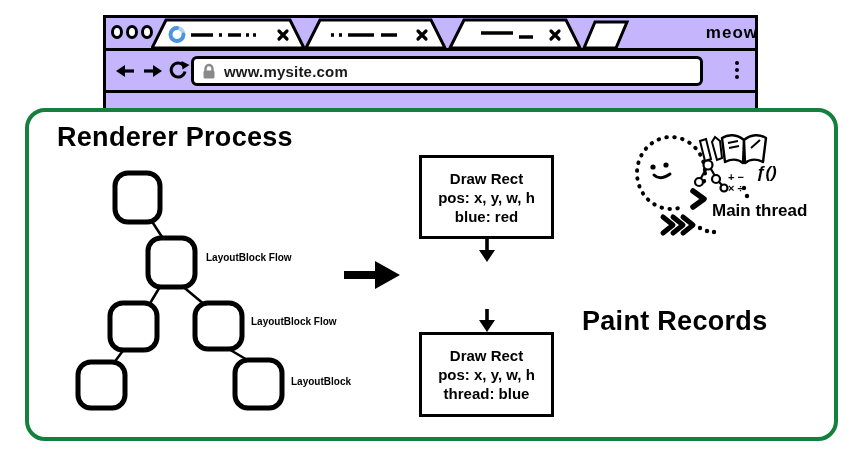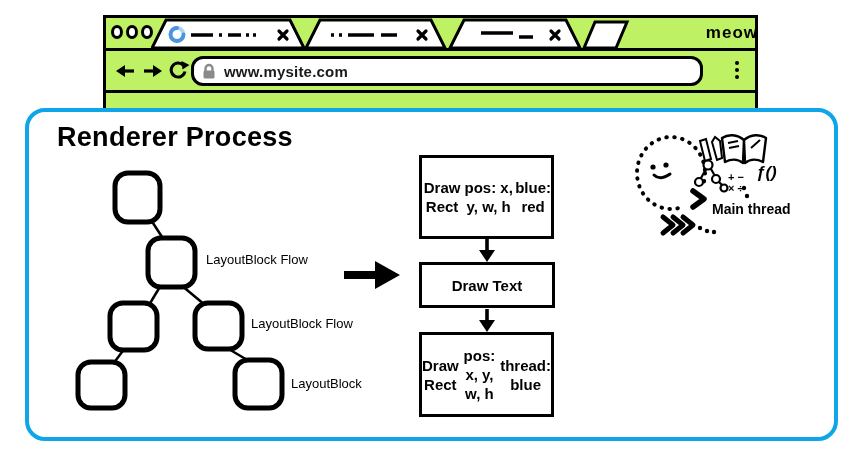--- a/index.html
+++ b/index.html
@@ -1,54 +1,54 @@
 <!DOCTYPE html>
 <html><head>
 <meta charset="utf-8">
 <style>
   html,body{margin:0;padding:0;background:#fff;}
   .stage{position:relative;width:865px;height:455px;background:#fff;overflow:hidden;
          font-family:"Liberation Sans","DejaVu Sans",sans-serif;color:#000;}
 
   
   .browser{position:absolute;left:103px;top:15px;width:655px;height:140px;
-           border:3px solid #000;border-bottom:none;background:#bef264;box-sizing:border-box;}
+           border:3px solid #000;border-bottom:none;background:#c4b5fd;box-sizing:border-box;}
   .tabstrip{position:absolute;left:0;top:0;right:0;height:30px;border-bottom:3px solid #000;}
   .lights{position:absolute;left:5px;top:7px;display:flex;gap:3px;}
   .light{width:6px;height:8px;border:3px solid #000;border-radius:50%;background:#fff;}
   .tabs-svg{position:absolute;left:45px;top:0;}
   .logo{position:absolute;left:594px;top:5px;width:58px;font-size:17px;font-weight:bold;
         letter-spacing:1px;text-align:right;}
   .addressbar{position:absolute;left:0;top:33px;right:0;height:39px;border-bottom:3px solid #000;}
   .navicon{position:absolute;}
   .urlfield{position:absolute;left:85px;top:5px;width:512px;height:30px;border:3px solid #000;
-            border-radius:12px;box-sizing:border-box;display:flex;align-items:center;padding-left:7px;background:#fff;}
+            border-radius:6px;box-sizing:border-box;display:flex;align-items:center;padding-left:7px;background:#fff;}
   .urltext{font-size:15px;font-weight:bold;margin-left:7px;letter-spacing:.2px;color:#1a1a1a;}
   .kebab{position:absolute;left:629px;top:10px;display:flex;flex-direction:column;gap:3px;cursor:pointer;}
   .kebab i{width:4px;height:4px;border-radius:50%;background:#000;}
 
   
-  .renderer{position:absolute;left:25px;top:108px;width:813px;height:333px;border:4px solid #0ea5e9;
+  .renderer{position:absolute;left:25px;top:108px;width:813px;height:333px;border:4px solid #15803d;
             border-radius:20px;background:#fff;box-sizing:border-box;}
   .r-title{position:absolute;left:28px;top:10px;font-size:27px;font-weight:bold;letter-spacing:.3px;}
   .tree-svg{position:absolute;left:40px;top:50px;}
-  .tlabel{position:absolute;font-size:13px;font-weight:normal;white-space:nowrap;}
+  .tlabel{position:absolute;font-size:10px;font-weight:bold;white-space:nowrap;}
   .t1{left:177px;top:140px;} .t2{left:222px;top:204px;} .t3{left:262px;top:264px;}
   .bigarrow{position:absolute;left:315px;top:148px;}
   .pbox{position:absolute;border:3.5px solid #000;background:#fff;box-sizing:border-box;
-        display:flex;align-items:center;justify-content:center;
+        display:flex;flex-direction:column;align-items:center;justify-content:center;
         font-size:15px;font-weight:bold;line-height:19px;text-align:center;}
   .pbox1{left:390px;top:43px;width:135px;height:84px;}
   .pbox2{left:390px;top:150px;width:136px;height:46px;}
   .pbox3{left:390px;top:220px;width:135px;height:85px;}
   .darrow{position:absolute;}
   .d1{left:449px;top:127px;} .d2{left:449px;top:197px;}
   .pr-heading{position:absolute;left:553px;top:194px;font-size:27px;font-weight:bold;letter-spacing:.3px;}
   .doodle{position:absolute;left:598px;top:16px;}
-  .mt-label{position:absolute;left:683px;top:89px;font-size:14px;font-weight:bold;}
+  .mt-label{position:absolute;left:683px;top:89px;font-size:17px;font-weight:bold;}
 </style>
 </head>
 <body>
 
 <div class="stage">
 
   <div class="browser">
     <div class="tabstrip">
       <div class="lights">
         <span class="light"></span>
@@ -143,33 +143,31 @@
 
     <div class="pbox pbox1">
       <div>Draw Rect</div>
       <div>pos: x, y, w, h</div>
       <div>blue: red</div>
     </div>
     <svg class="darrow d1" width="18" height="24">
       <line x1="9" y1="0" x2="9" y2="13" stroke="#000" stroke-width="3.6"></line>
       <polygon points="1,11 17,11 9,23" fill="#000"></polygon>
     </svg>
-    <div class="pbox pbox2">
-      <div>Draw Text</div>
-    </div>
     <svg class="darrow d2" width="18" height="24">
       <line x1="9" y1="0" x2="9" y2="13" stroke="#000" stroke-width="3.6"></line>
       <polygon points="1,11 17,11 9,23" fill="#000"></polygon>
     </svg>
     <div class="pbox pbox3">
       <div>Draw Rect</div>
       <div>pos: x, y, w, h</div>
       <div>thread: blue</div>
     </div>
 
+    <div class="pr-heading">Paint Records</div>
 
     <svg class="doodle" width="212" height="118">
       <ellipse cx="44" cy="45" rx="34" ry="36" fill="none" stroke="#000" stroke-width="4" stroke-linecap="round" stroke-dasharray="0.5 7.5"></ellipse>
       <polygon points="44,45 102,64 60,104" fill="#fff" stroke="none"></polygon>
       <g>
         <circle cx="26" cy="39" r="2.6" fill="#000"></circle>
         <circle cx="39" cy="37" r="2.6" fill="#000"></circle>
         <path d="M27 47 Q33 53 43 46" fill="none" stroke="#000" stroke-width="3" stroke-linecap="round"></path>
       </g>
       <g stroke="#000" fill="#fff" stroke-width="2">

